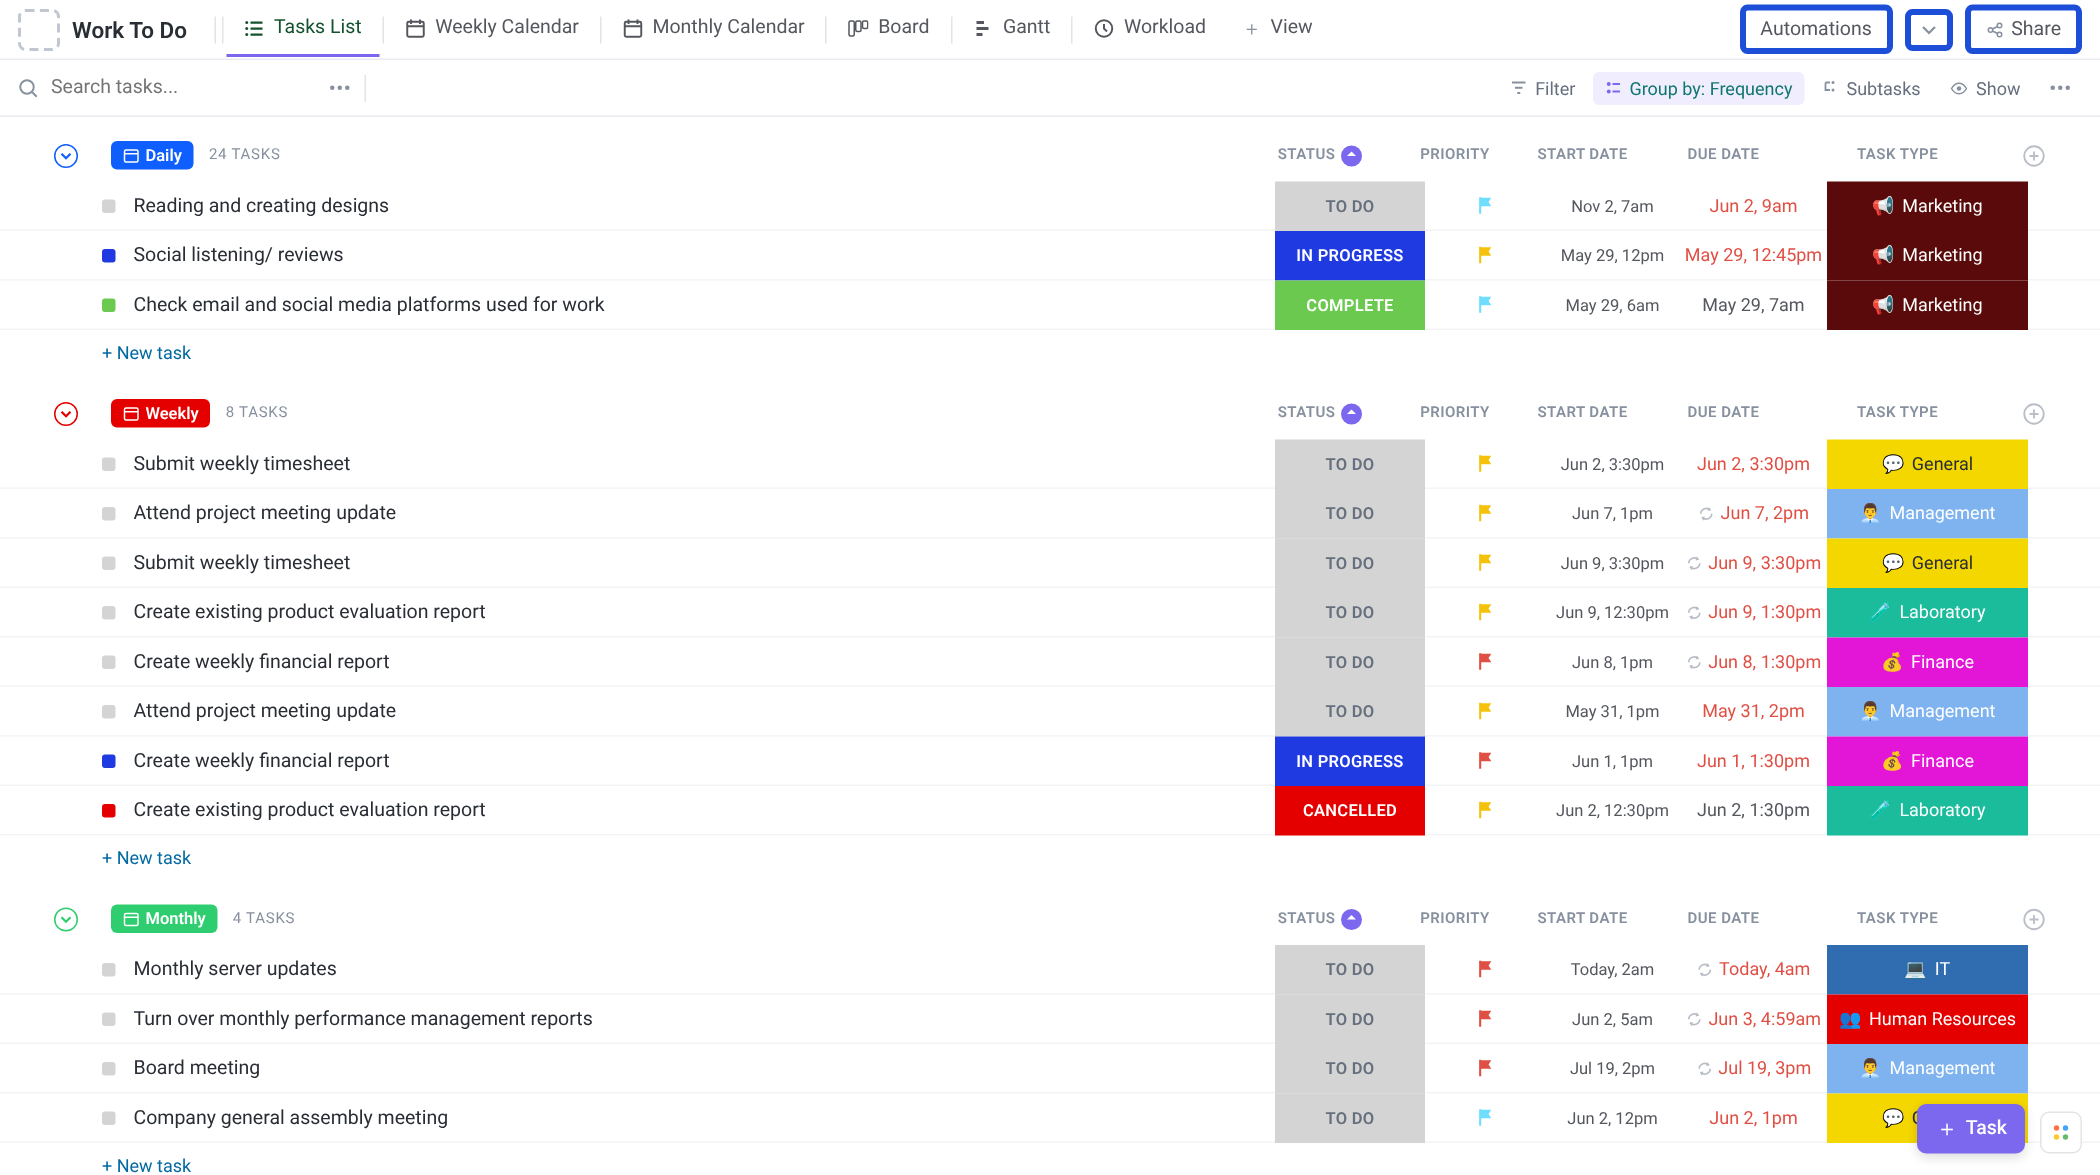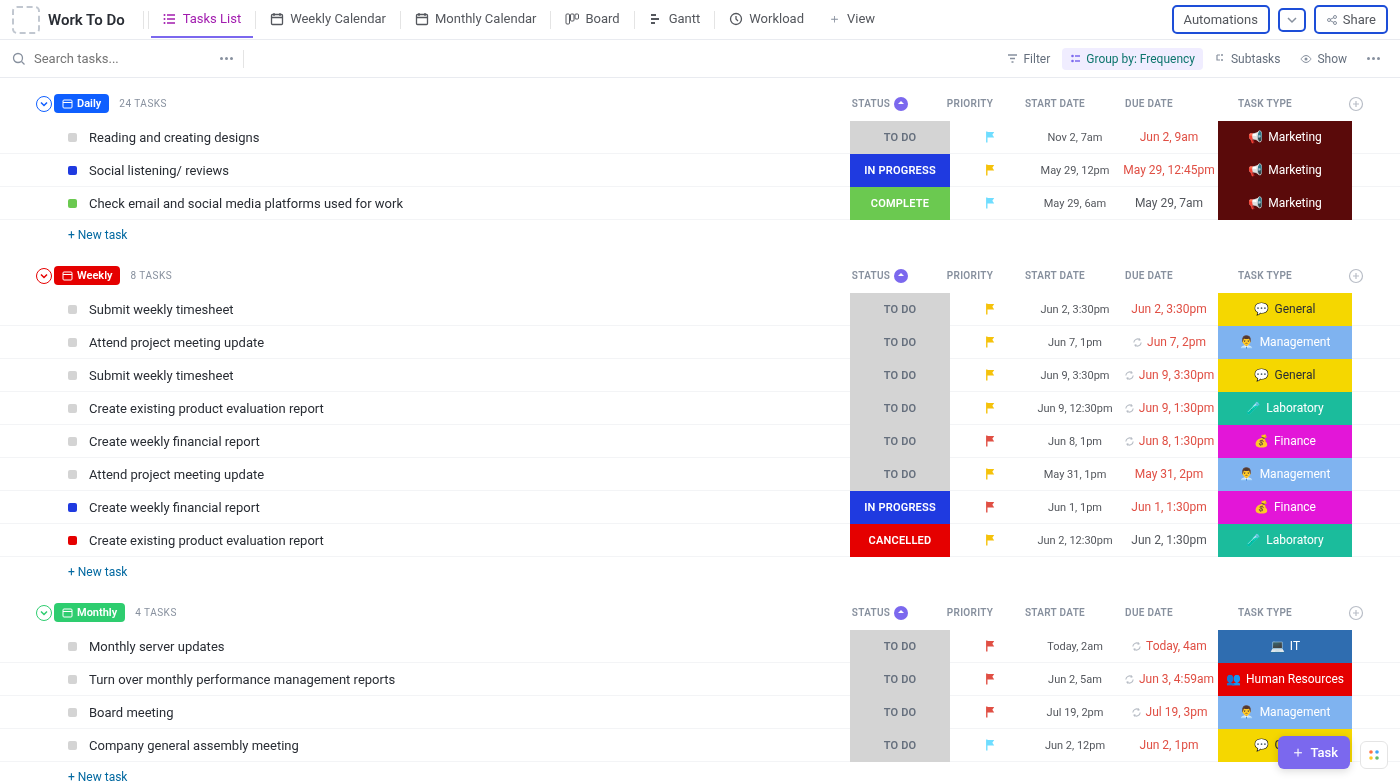--- a/index.html
+++ b/index.html
@@ -3,37 +3,37 @@
 <meta charset="utf-8">
 <style>
 *{box-sizing:border-box;margin:0;padding:0;font-family:-apple-system,BlinkMacSystemFont,"Segoe UI",Roboto,sans-serif}
 body{background:#fff;font-size:13px;color:#292d34;width:1400px;height:783px;overflow:hidden;position:relative}
 .top-nav{height:40px;border-bottom:1px solid #e9ebf0;display:flex;align-items:center;padding:0 12px;gap:4px}
 .nav-left{display:flex;align-items:center;gap:0}
 .workspace-icon{width:28px;height:28px;border:2px dashed #c1c7d0;border-radius:5px;margin-right:8px}
 .workspace-title{font-size:15px;font-weight:600;color:#292d34;margin-right:16px}
 .nav-tabs{display:flex;align-items:center;gap:0}
 .nav-tab{display:flex;align-items:center;gap:6px;padding:10px 12px;font-size:13px;color:#54575d;cursor:pointer;border-bottom:2px solid transparent;position:relative}
-.nav-tab.active{color:#a21caf;border-bottom:2px solid #7b68ee}
+.nav-tab.active{color:#14532d;border-bottom:2px solid #7b68ee}
 .nav-tab .ticon{width:14px;height:14px;display:flex;align-items:center;justify-content:center}
 .nav-sep{width:1px;height:18px;background:#e4e4e4;margin:0 2px}
 .nav-right{margin-left:auto;display:flex;align-items:center;gap:8px}
-.btn{display:flex;align-items:center;gap:5px;padding:5px 10px;border:2px solid #1d4ed8;border-radius:5px;font-size:13px;color:#54575d;cursor:pointer;background:#fff}
+.btn{display:flex;align-items:center;gap:5px;padding:5px 10px;border:4px solid #1d4ed8;border-radius:5px;font-size:13px;color:#54575d;cursor:pointer;background:#fff}
 .toolbar{height:38px;border-bottom:1px solid #e9ebf0;display:flex;align-items:center;padding:0 12px}
 .search-box{display:flex;align-items:center;gap:8px;flex:0 0 200px}
 .search-input{border:none;outline:none;font-size:13px;color:#c2410c;width:160px}
 .tb-right{margin-left:auto;display:flex;align-items:center;gap:4px}
 .tb-item{display:flex;align-items:center;gap:5px;padding:4px 8px;font-size:12px;color:#656f7d;cursor:pointer;border-radius:4px}
 .tb-item.active{background:#f0edff;color:#0f766e}
 .content{height:calc(100% - 78px);overflow-y:auto;padding:8px 0 60px}
 .group{margin-bottom:8px}
 .group-header{display:flex;align-items:center;padding:8px 20px 8px 36px;position:relative;font-size:11px}
 .collapse-icon{position:absolute;left:36px;width:16px;height:16px;border:1.5px solid;border-radius:50%;display:flex;align-items:center;justify-content:center;cursor:pointer}
 .collapse-icon svg{width:8px;height:8px}
-.group-badge{margin-left:18px;padding:3px 8px;border-radius:4px;font-size:11px;font-weight:600;color:#fff;display:flex;align-items:center;gap:4px}
+.group-badge{margin-left:38px;padding:3px 8px;border-radius:4px;font-size:11px;font-weight:600;color:#fff;display:flex;align-items:center;gap:4px}
 .group-count{margin-left:10px;font-size:10px;color:#87909e;letter-spacing:.5px}
 .col-headers{display:flex;align-items:center;margin-left:auto}
 .col-h{font-size:10px;font-weight:600;color:#87909e;text-align:center;letter-spacing:.3px;display:flex;align-items:center;justify-content:center;gap:4px}
 .col-h.status{width:100px}
 .col-h.priority{width:80px}
 .col-h.start{width:90px}
 .col-h.due{width:98px}
 .col-h.type{width:134px}
 .col-h.add{width:48px}
 .sort-badge{width:14px;height:14px;background:#7b68ee;border-radius:50%;display:inline-flex;align-items:center;justify-content:center}

